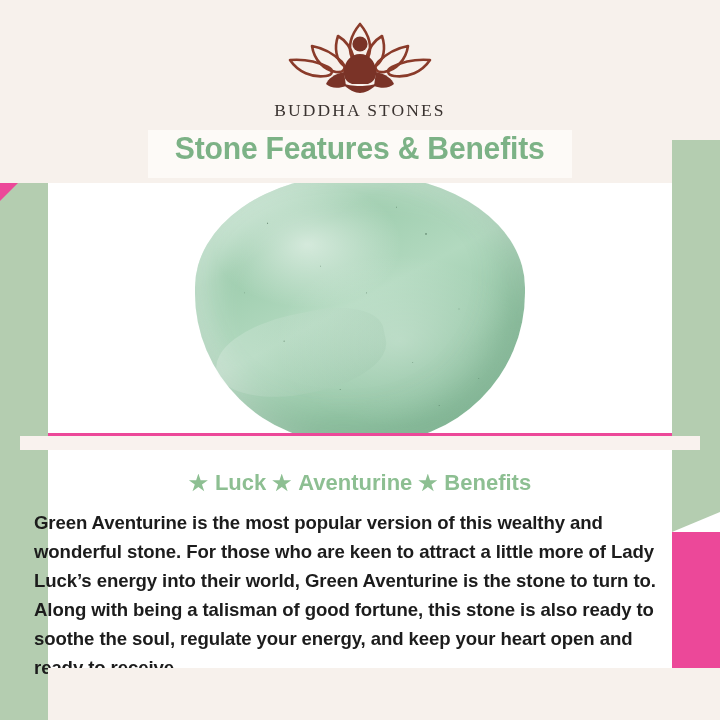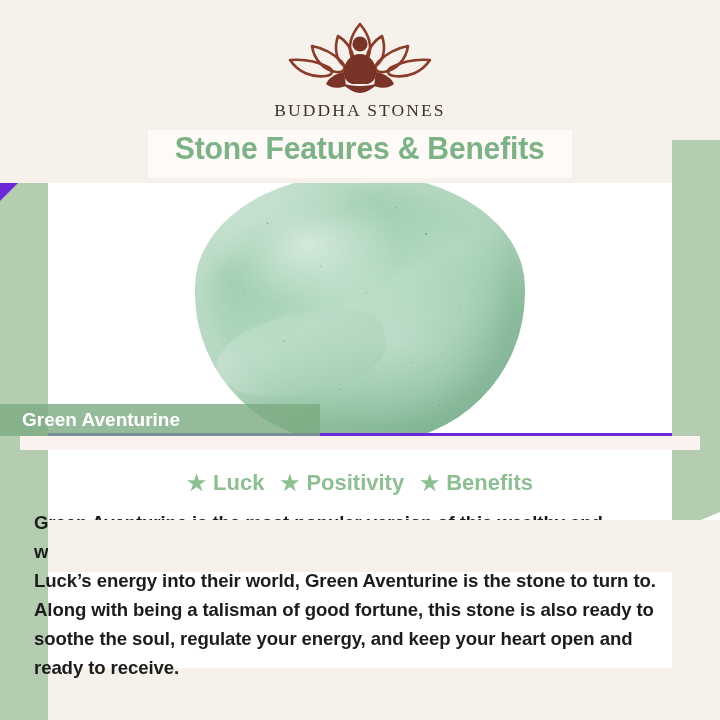--- a/index.html
+++ b/index.html
@@ -7,22 +7,22 @@
 
   html, body {
     width:720px; height:720px;
     font-family:"Liberation Sans", sans-serif;
     background:#f7f1ec;
     overflow:hidden;
   }
 
   .page {
     position:relative;
-    width:720px; height:572px;
-    background:#6d28d9;
+    width:720px; height:720px;
+    background:#ec4899;
   }
 
   
   .header {
     position:absolute;
     left:0; top:0;
     width:720px; height:183px;
     background:#f7f1ec;
   }
 
@@ -181,21 +181,21 @@
     position:absolute;
     left:48px; top:450px;
     width:624px; height:218px;
     background:#ffffff;
   }
 
   .benefits {
     display:flex;
     align-items:center;
     justify-content:center;
-    gap:16px;
+    gap:6px;
     padding-top:20px;
   }
 
   .benefit {
     display:flex;
     align-items:center;
     gap:7px;
   }
 
   .star {
@@ -268,36 +268,33 @@
   </div>
 
   <div class="band band-left"></div>
   <div class="band band-right"></div>
   <div class="band band-bottom"></div>
 
   <div class="photo">
     <div class="stone"></div>
   </div>
 
-  <div class="stone-label">
-    <span class="stone-label-text">Green Aventurine</span>
-  </div>
 
   <div class="separator"></div>
 
   <div class="content">
 
     <div class="benefits">
       <div class="benefit">
         <span class="star"></span>
         <span class="benefit-label">Luck</span>
       </div>
       <div class="benefit">
         <span class="star"></span>
-        <span class="benefit-label">Positivity</span>
+        <span class="benefit-label">Aventurine</span>
       </div>
       <div class="benefit">
         <span class="star"></span>
         <span class="benefit-label">Benefits</span>
       </div>
     </div>
 
     <p class="description">Green Aventurine is the most popular version of this wealthy and wonderful stone. For those who are keen to attract a little more of Lady Luck’s energy into their world, Green Aventurine is the stone to turn to. Along with being a talisman of good fortune, this stone is also ready to soothe the soul, regulate your energy, and keep your heart open and ready to receive.</p>
   </div>
 

